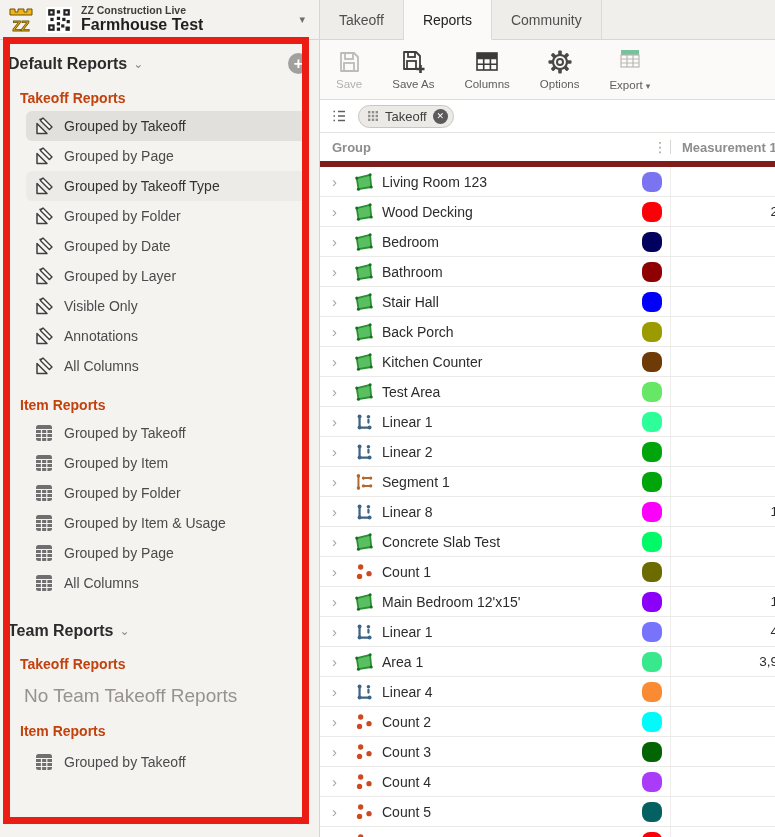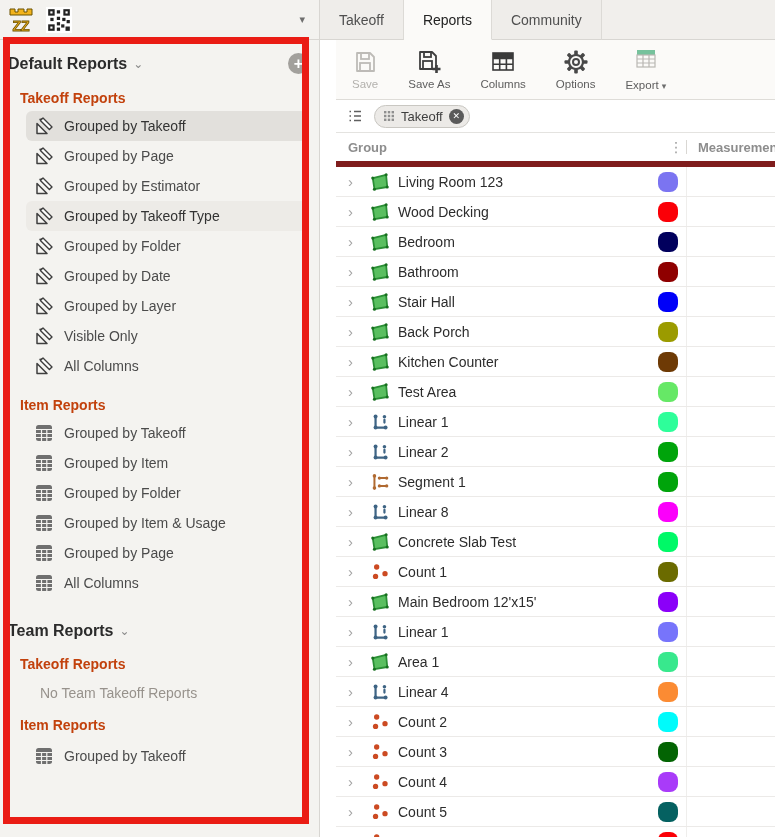--- a/index.html
+++ b/index.html
@@ -20,38 +20,38 @@
   .tabs { display:flex; flex:1; align-items:stretch; }
   .tab { padding:0 19px; display:flex; align-items:center; font-size:14px; color:#4f4f4f;
       background:#efedea; border-right:1px solid #dcdad6; border-bottom:1px solid #d8d6d2; cursor:pointer; }
   .tab.active { background:#fbfaf8; color:#232323; border-bottom:1px solid transparent; }
   .tabs-filler { flex:1; border-bottom:1px solid #d8d6d2; }
 
   
   .main { display:flex; height:797px; }
   .sidebar { width:320px; flex:none; background:#f4f3f0; border-right:1px solid #d8d6d2;
       overflow:hidden; position:relative; }
-  .content { flex:1; display:flex; flex-direction:column; background:#fff; min-width:0;padding-left:16px; }
+  .content { flex:1; display:flex; flex-direction:column; background:#fff; min-width:0; }
 
   
   .sb-head { display:flex; align-items:center; margin:13px 10px 0 8px; }
   .sb-head.team { margin-top:24px; }
   .sb-title { font-size:16px; font-weight:bold; color:#2b2b2b; }
   .sb-caret { color:#8a8a8a; font-size:12px; margin-left:6px; }
   .sb-plus { margin-left:auto; width:21px; height:21px; border-radius:50%; background:#a2a09c;
       color:#fff; font-size:16px; font-weight:bold; display:flex; align-items:center;
       justify-content:center; cursor:pointer; line-height:1; }
   .sb-section-label { margin:16px 0 5px 20px; font-size:14px; font-weight:bold; color:#c2410c; }
   .sb-section { margin-bottom:10px; }
   .sb-item { display:flex; align-items:center; height:30px; margin:0 12px 0 26px; padding:0 8px;
       border-radius:6px; gap:10px; font-size:14px; color:#4b4b4b; cursor:pointer; }
   .sb-item.selected { background:#e2e0dc; color:#333; }
   .sb-item.highlighted { background:#edebe7; color:#333; }
   .sb-item-icon { width:20px; height:20px; flex:none; display:flex; }
-  .sb-empty { margin:13px 0 0 40px; font-size:14px; color:#97928c; }
+  .sb-empty { margin:13px 0 0 24px; font-size:19px; color:#97928c; }
   .sb-item.partial { margin-top:8px; }
 
   
   .toolbar { height:60px; background:#fbfaf8; border-bottom:1px solid #dedcd8; display:flex;
       align-items:center; padding:0 16px; gap:30px; }
   .tbtn { display:flex; flex-direction:column; align-items:center; gap:3px; cursor:pointer; }
   .tbtn-label { font-size:11.5px; color:#5d5d5d; white-space:nowrap; }
   .tbtn.disabled .tbtn-label { color:#b3b1ad; }
   .tbtn-caret { font-size:9px; color:#6e6e6e; margin-left:3px; }
 
@@ -110,20 +110,24 @@
           <rect x="14" y="16" width="3" height="3"></rect>
         <rect x="18" y="18" width="4" height="4"></rect>
           <rect x="10" y="19" width="3" height="3"></rect>
       </g>
       <g fill="#fff">
           <rect x="4" y="4" width="2" height="2"></rect>
           <rect x="18" y="4" width="2" height="2"></rect>
           <rect x="4" y="18" width="2" height="2"></rect>
         </g>
     </svg>
+    <div class="proj-titles">
+      <div class="org-name">ZZ Construction Live</div>
+      <div class="project-name">Farmhouse Test</div>
+    </div>
     <span class="header-caret">▾</span>
   </div>
   <div class="tabs">
     <div class="tab">Takeoff</div>
     <div class="tab active">Reports</div>
     <div class="tab">Community</div>
     <div class="tabs-filler"></div>
   </div>
 </div>
 
@@ -151,79 +155,79 @@
             <div class="sb-item">
     <span class="sb-item-icon">
                 <svg width="20" height="20" viewBox="0 0 20 20">
     <path d="M3 17.5 V7.5 L13 17.5 Z" fill="#f4f3f0" stroke="#3f3f3f" stroke-width="1.5" stroke-linejoin="round"></path>
     <path d="M9 2 L18 11 L15.4 13.6 L6.4 4.6 Z" fill="#fdfdfc" stroke="#3f3f3f" stroke-width="1.4" stroke-linejoin="round"></path>
     <path d="M6.4 4.6 L4.8 3 L9 2 Z" fill="#3f3f3f"></path>
   </svg>
               </span>
     <span class="sb-item-label">Grouped by Page</span>
   </div>
-            <div class="sb-item">
+            <div class="sb-item highlighted">
     <span class="sb-item-icon">
                 <svg width="20" height="20" viewBox="0 0 20 20">
     <path d="M3 17.5 V7.5 L13 17.5 Z" fill="#f4f3f0" stroke="#3f3f3f" stroke-width="1.5" stroke-linejoin="round"></path>
     <path d="M9 2 L18 11 L15.4 13.6 L6.4 4.6 Z" fill="#fdfdfc" stroke="#3f3f3f" stroke-width="1.4" stroke-linejoin="round"></path>
     <path d="M6.4 4.6 L4.8 3 L9 2 Z" fill="#3f3f3f"></path>
   </svg>
               </span>
-    <span class="sb-item-label">Grouped by Estimator</span>
-  </div>
-            <div class="sb-item highlighted">
+    <span class="sb-item-label">Grouped by Takeoff Type</span>
+  </div>
+            <div class="sb-item">
     <span class="sb-item-icon">
                 <svg width="20" height="20" viewBox="0 0 20 20">
     <path d="M3 17.5 V7.5 L13 17.5 Z" fill="#f4f3f0" stroke="#3f3f3f" stroke-width="1.5" stroke-linejoin="round"></path>
     <path d="M9 2 L18 11 L15.4 13.6 L6.4 4.6 Z" fill="#fdfdfc" stroke="#3f3f3f" stroke-width="1.4" stroke-linejoin="round"></path>
     <path d="M6.4 4.6 L4.8 3 L9 2 Z" fill="#3f3f3f"></path>
   </svg>
               </span>
-    <span class="sb-item-label">Grouped by Takeoff Type</span>
+    <span class="sb-item-label">Grouped by Folder</span>
   </div>
             <div class="sb-item">
     <span class="sb-item-icon">
                 <svg width="20" height="20" viewBox="0 0 20 20">
     <path d="M3 17.5 V7.5 L13 17.5 Z" fill="#f4f3f0" stroke="#3f3f3f" stroke-width="1.5" stroke-linejoin="round"></path>
     <path d="M9 2 L18 11 L15.4 13.6 L6.4 4.6 Z" fill="#fdfdfc" stroke="#3f3f3f" stroke-width="1.4" stroke-linejoin="round"></path>
     <path d="M6.4 4.6 L4.8 3 L9 2 Z" fill="#3f3f3f"></path>
   </svg>
               </span>
-    <span class="sb-item-label">Grouped by Folder</span>
+    <span class="sb-item-label">Grouped by Date</span>
   </div>
             <div class="sb-item">
     <span class="sb-item-icon">
                 <svg width="20" height="20" viewBox="0 0 20 20">
     <path d="M3 17.5 V7.5 L13 17.5 Z" fill="#f4f3f0" stroke="#3f3f3f" stroke-width="1.5" stroke-linejoin="round"></path>
     <path d="M9 2 L18 11 L15.4 13.6 L6.4 4.6 Z" fill="#fdfdfc" stroke="#3f3f3f" stroke-width="1.4" stroke-linejoin="round"></path>
     <path d="M6.4 4.6 L4.8 3 L9 2 Z" fill="#3f3f3f"></path>
   </svg>
               </span>
-    <span class="sb-item-label">Grouped by Date</span>
+    <span class="sb-item-label">Grouped by Layer</span>
   </div>
             <div class="sb-item">
     <span class="sb-item-icon">
                 <svg width="20" height="20" viewBox="0 0 20 20">
     <path d="M3 17.5 V7.5 L13 17.5 Z" fill="#f4f3f0" stroke="#3f3f3f" stroke-width="1.5" stroke-linejoin="round"></path>
     <path d="M9 2 L18 11 L15.4 13.6 L6.4 4.6 Z" fill="#fdfdfc" stroke="#3f3f3f" stroke-width="1.4" stroke-linejoin="round"></path>
     <path d="M6.4 4.6 L4.8 3 L9 2 Z" fill="#3f3f3f"></path>
   </svg>
               </span>
-    <span class="sb-item-label">Grouped by Layer</span>
+    <span class="sb-item-label">Visible Only</span>
   </div>
             <div class="sb-item">
     <span class="sb-item-icon">
                 <svg width="20" height="20" viewBox="0 0 20 20">
     <path d="M3 17.5 V7.5 L13 17.5 Z" fill="#f4f3f0" stroke="#3f3f3f" stroke-width="1.5" stroke-linejoin="round"></path>
     <path d="M9 2 L18 11 L15.4 13.6 L6.4 4.6 Z" fill="#fdfdfc" stroke="#3f3f3f" stroke-width="1.4" stroke-linejoin="round"></path>
     <path d="M6.4 4.6 L4.8 3 L9 2 Z" fill="#3f3f3f"></path>
   </svg>
               </span>
-    <span class="sb-item-label">Visible Only</span>
+    <span class="sb-item-label">Annotations</span>
   </div>
             <div class="sb-item">
     <span class="sb-item-icon">
                 <svg width="20" height="20" viewBox="0 0 20 20">
     <path d="M3 17.5 V7.5 L13 17.5 Z" fill="#f4f3f0" stroke="#3f3f3f" stroke-width="1.5" stroke-linejoin="round"></path>
     <path d="M9 2 L18 11 L15.4 13.6 L6.4 4.6 Z" fill="#fdfdfc" stroke="#3f3f3f" stroke-width="1.4" stroke-linejoin="round"></path>
     <path d="M6.4 4.6 L4.8 3 L9 2 Z" fill="#3f3f3f"></path>
   </svg>
               </span>
     <span class="sb-item-label">All Columns</span>

